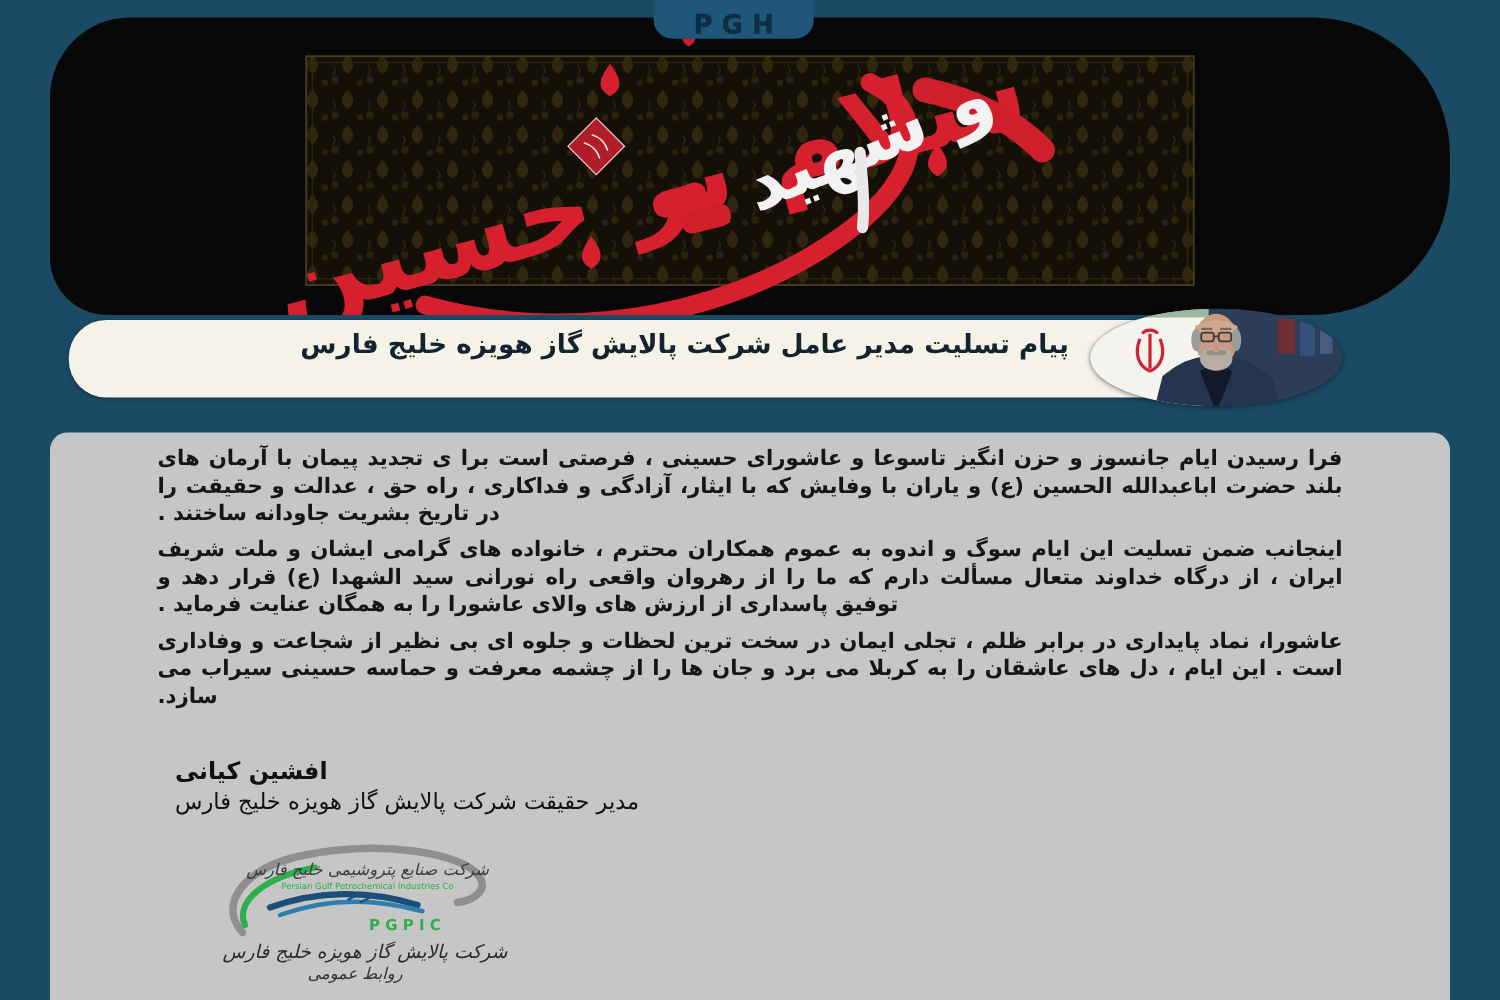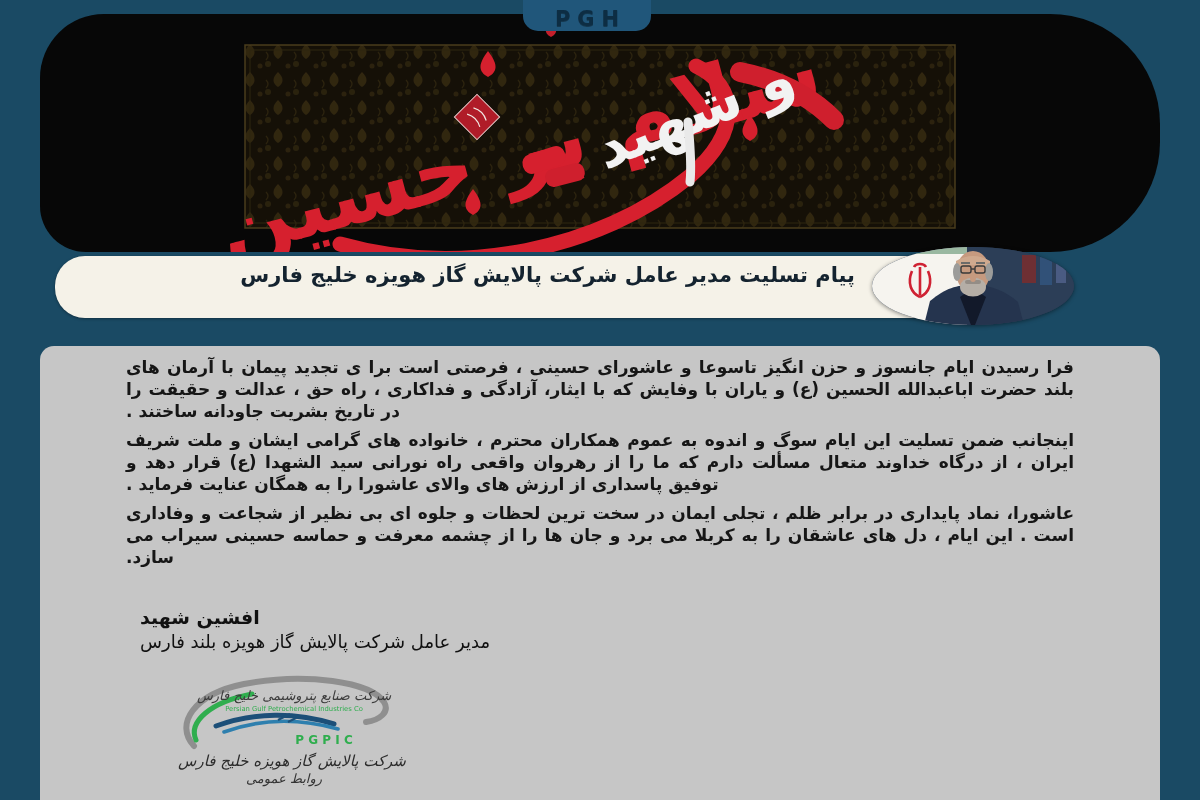--- a/index.html
+++ b/index.html
@@ -164,22 +164,22 @@
   </div>
 
   <div class="card">
     <div class="paragraphs">
       <p>فرا رسیدن ایام جانسوز و حزن انگیز تاسوعا و عاشورای حسینی ، فرصتی است برا ی تجدید پیمان با آرمان های بلند حضرت اباعبدالله الحسین (ع) و یاران با وفایش که با ایثار، آزادگی و فداکاری ، راه حق ، عدالت و حقیقت را در تاریخ بشریت جاودانه ساختند .</p>
       <p>اینجانب ضمن تسلیت این ایام سوگ و اندوه به عموم همکاران محترم ، خانواده های گرامی ایشان و ملت شریف ایران ، از درگاه خداوند متعال مسألت دارم که ما را از رهروان واقعی راه نورانی سید الشهدا (ع) قرار دهد و توفیق پاسداری از ارزش های والای عاشورا را به همگان عنایت فرماید .</p>
       <p>عاشورا، نماد پایداری در برابر ظلم ، تجلی ایمان در سخت ترین لحظات و جلوه ای بی نظیر از شجاعت و وفاداری است . این ایام ، دل های عاشقان را به کربلا می برد و جان ها را از چشمه معرفت و حماسه حسینی سیراب می سازد.</p>
     </div>
 
     <div class="signature">
-      <p class="name">افشین شهید</p>
-      <p class="title">مدیر عامل شرکت پالایش گاز هویزه بلند فارس</p>
+      <p class="name">افشین کیانی</p>
+      <p class="title">مدیر حقیقت شرکت پالایش گاز هویزه خلیج فارس</p>
     </div>
 
     <svg class="logo" viewBox="0 0 252 126">
       <g>
         <path d="M28 84 C8 62 28 32 78 22 C140 10 205 20 218 40 C224 50 214 58 200 60" fill="none" stroke="#8f8f8f" stroke-width="6" stroke-linecap="round"></path>
       </g>
       <g>
         <path d="M30 78 C22 60 44 40 86 32" fill="none" stroke="#2fae4e" stroke-width="5" stroke-linecap="round"></path>
       </g>
       <text x="128" y="38" font-size="13" fill="#3c3c3c" text-anchor="middle" direction="rtl" font-style="italic">شرکت صنایع پتروشیمی خلیج فارس</text>

